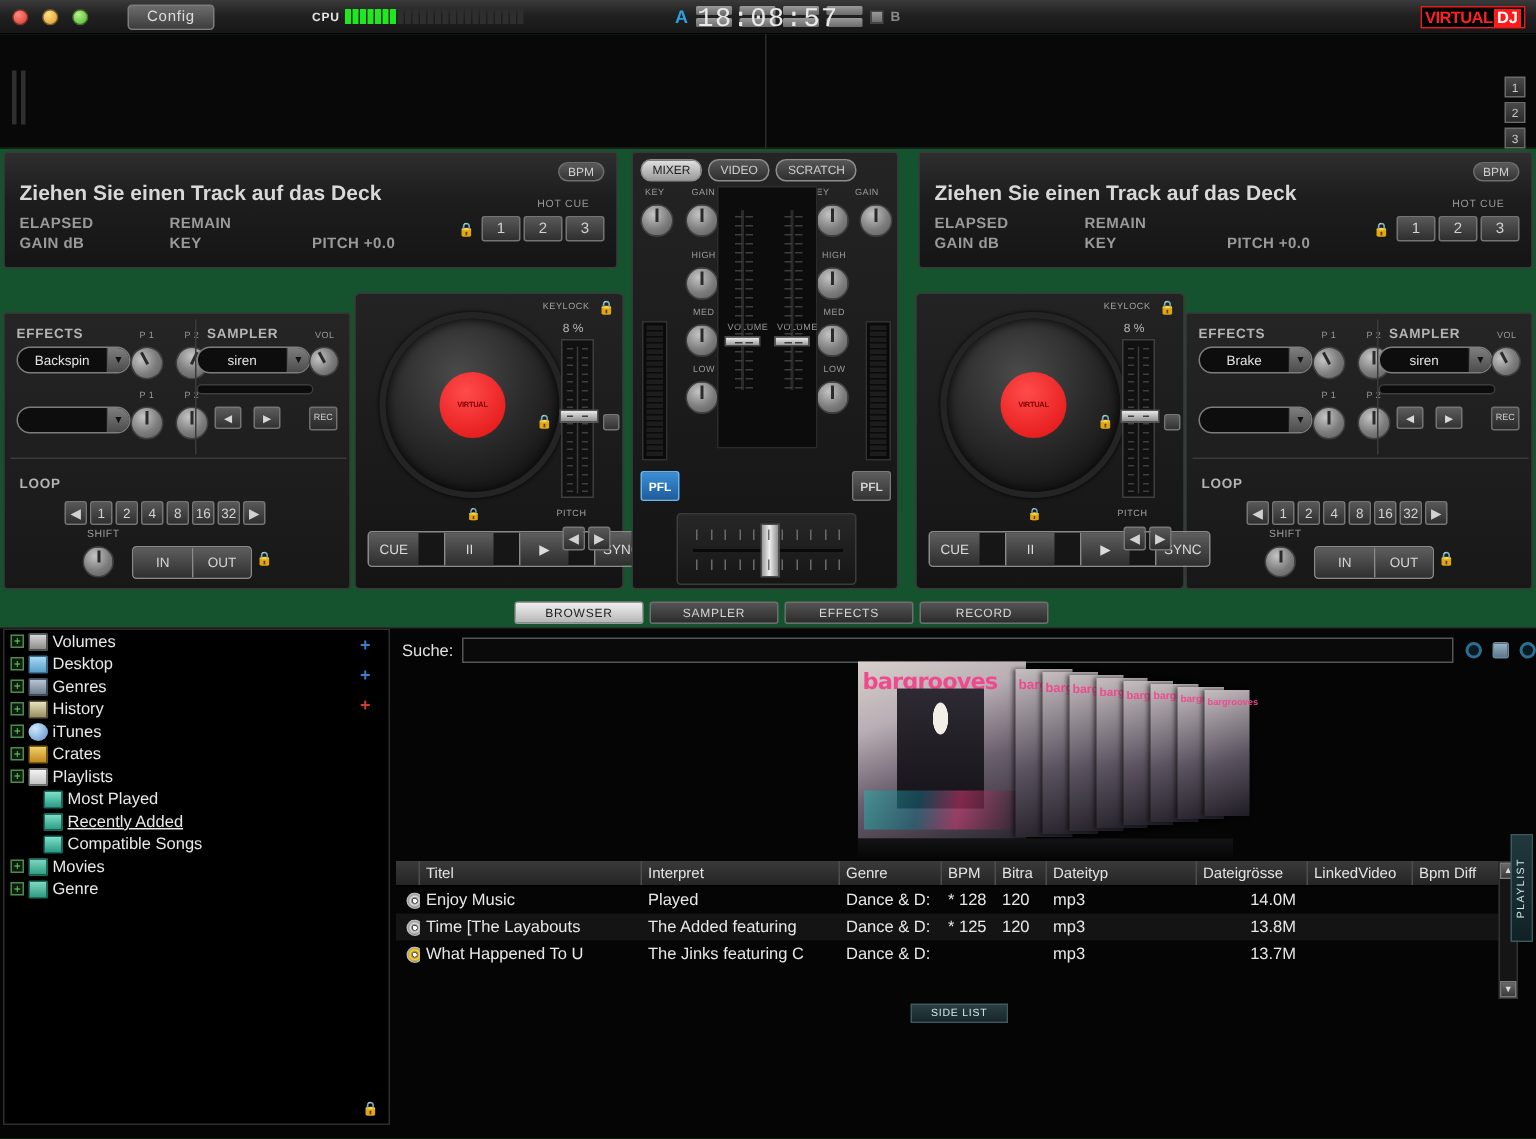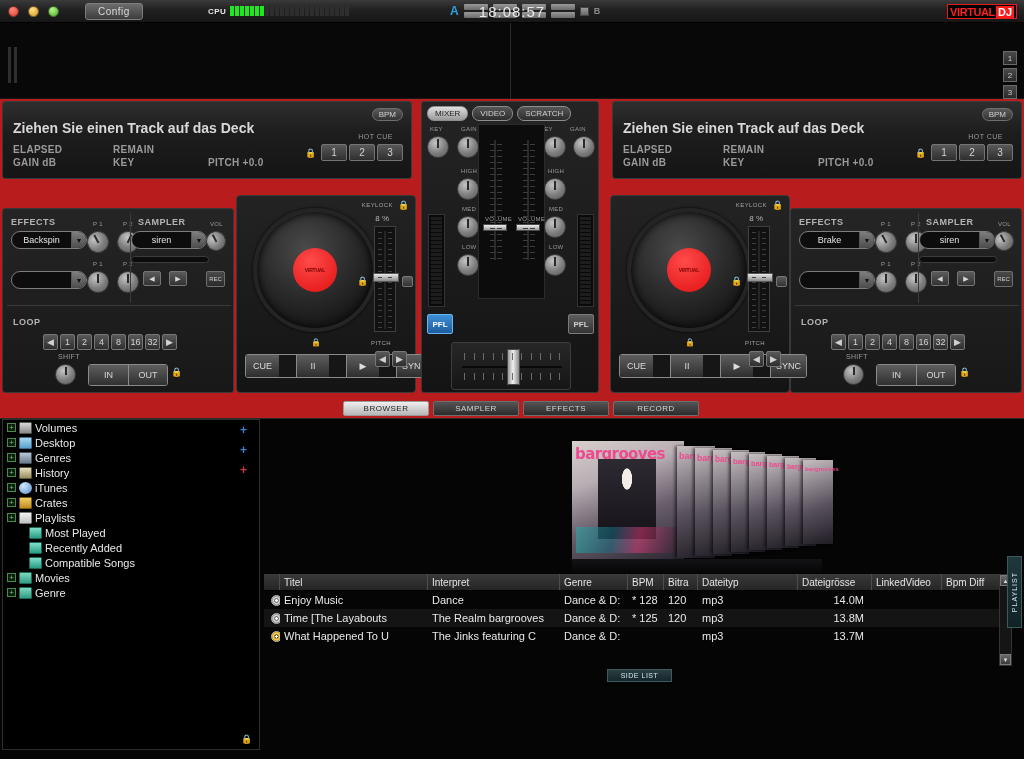--- a/index.html
+++ b/index.html
@@ -3,21 +3,21 @@
 <meta charset="utf-8">
 <style>
   * { box-sizing: border-box; margin: 0; padding: 0; }
   body {
     width: 1024px; height: 759px;
     background: #000;
     font-family: "Liberation Sans", sans-serif;
     overflow: hidden;
     color: #cfcfcf;
   }
-  .app { position: relative; width: 1024px; height: 628px; background:#b91c1c; }
+  .app { position: relative; width: 1024px; height: 628px; background:#14532d; }
 
   
   .topbar {
     position:absolute; left:0; top:0; width:1024px; height:23px;
     background: linear-gradient(#3a3a3a,#212121 45%,#161616);
     border-bottom:1px solid #000;
     display:flex; align-items:center;
   }
   .wbtns { display:flex; gap:9px; margin-left:8px; }
   .wbtn { width:11px; height:11px; border-radius:50%; border:1px solid rgba(0,0,0,.5); }
@@ -35,21 +35,21 @@
   .cpu-seg { width:4px; height:10px; background:#2e2e2e; }
   .cpu-seg.on { background:#1ee81e; }
   .skin-grp { position:absolute; left:450px; top:4px; display:flex; align-items:center; gap:5px; }
   .letter-a { color:#2f9fe0; font-size:12px; font-weight:bold; }
   .letter-b { color:#8a8a8a; font-size:9px; font-weight:bold; }
   .skin-pair { display:flex; flex-direction:column; gap:2px; }
   .skin-bar { width:24px; height:6px; background:linear-gradient(#9a9a9a,#6a6a6a); border-radius:1px; }
   .skin-sq { width:9px; height:9px; background:linear-gradient(#9a9a9a,#6a6a6a); border:1px solid #444; }
   .clock {
     position:absolute; left:50%; transform:translateX(-50%); top:3px;
-    font-family:Liberation Sans, sans-serif; font-size:15px; color:#e9e9e9; letter-spacing:1px;
+    font-family:Liberation Mono, monospace; font-size:18px; color:#e9e9e9; letter-spacing:1px;
   }
   .vdj-logo {
     position:absolute; right:7px; top:4px; display:flex; align-items:center;
     border:1px solid #e02020; background:#000; padding:0 2px; height:15px;
   }
   .vdj-logo .v { color:#ff2020; font-size:11px; font-weight:bold; letter-spacing:-.4px; }
   .vdj-logo .dj { background:#ff1a1a; color:#fff; font-size:11px; font-weight:bold; padding:0 2px; margin-left:1px; }
 
   
   .waveband { position:absolute; left:0; top:23px; width:1024px; height:76px; background:#080808; border-bottom:1px solid #191919; }
@@ -873,21 +873,21 @@
           <div class="tnode" style="padding-left: 4px;">
             <div class="tplus">+</div>
             <span class="ticon ic-pl"></span>
             <span>Playlists</span>
           </div>
           <div class="tnode" style="padding-left: 14px;">
             <div class="tspacer"></div>
             <span class="ticon ic-fav"></span>
             <span>Most Played</span>
           </div>
-          <div class="tnode" style="padding-left: 14px;">
+          <div class="tnode" style="padding-left: 14px; text-decoration: underline;">
             <div class="tspacer"></div>
             <span class="ticon ic-fav"></span>
             <span>Recently Added</span>
           </div>
           <div class="tnode" style="padding-left: 14px;">
             <div class="tspacer"></div>
             <span class="ticon ic-fav"></span>
             <span>Compatible Songs</span>
           </div>
           <div class="tnode" style="padding-left: 4px;">
@@ -909,20 +909,29 @@
             <span class="tb-plus">+</span>
           </div>
         <div class="tbadge">
             <span class="tb-plus" style="color:#d03a3a;">+</span>
           </div>
       </div>
       <div class="tree-lock">🔒</div>
     </div>
 
     <div class="rightpane">
+      <div class="searchrow">
+        <div class="suche-lbl">Suche:</div>
+        <input class="suche-input" type="text" placeholder="" style="">
+        <div class="srch-icons">
+          <div class="si"></div>
+          <div class="si sq"></div>
+          <div class="si"></div>
+        </div>
+      </div>
 
       <div class="coverflow">
         <div class="cover cover-main">
           <div class="bg-txt">bargrooves</div>
           <div class="fig"></div>
           <div class="deco"></div>
         </div>
         <div id="cover-stack">
             <div class="cover cover-sl" style="left: 105px; top: 5px; width: 38px; height: 112px; box-shadow: rgba(0, 0, 0, 0.6) -2px 0px 3px;">
               <div class="sl-txt" style="font-size: 9px;">bargrooves</div>
@@ -964,35 +973,35 @@
             <div class="th c-groesse">Dateigrösse</div>
             <div class="th c-video">LinkedVideo</div>
             <div class="th c-diff">Bpm Diff</div>
           </div>
         <div id="track-body">
             <div class="trow">
               <div class="td c-ico">
                 <div class="rowico"></div>
               </div>
               <div class="td c-titel">Enjoy Music</div>
-              <div class="td c-interpret">Dance</div>
+              <div class="td c-interpret">Played</div>
               <div class="td c-genre">Dance &amp; D:</div>
               <div class="td c-bpm">* 128</div>
               <div class="td c-bitrate">120</div>
               <div class="td c-dateityp">mp3</div>
               <div class="td c-groesse num">14.0M</div>
               <div class="td c-video"></div>
               <div class="td c-diff"></div>
             </div>
             <div class="trow alt">
               <div class="td c-ico">
                 <div class="rowico"></div>
               </div>
               <div class="td c-titel">Time [The Layabouts</div>
-              <div class="td c-interpret">The Realm bargrooves</div>
+              <div class="td c-interpret">The Added featuring</div>
               <div class="td c-genre">Dance &amp; D:</div>
               <div class="td c-bpm">* 125</div>
               <div class="td c-bitrate">120</div>
               <div class="td c-dateityp">mp3</div>
               <div class="td c-groesse num">13.8M</div>
               <div class="td c-video"></div>
               <div class="td c-diff"></div>
             </div>
             <div class="trow">
               <div class="td c-ico">

